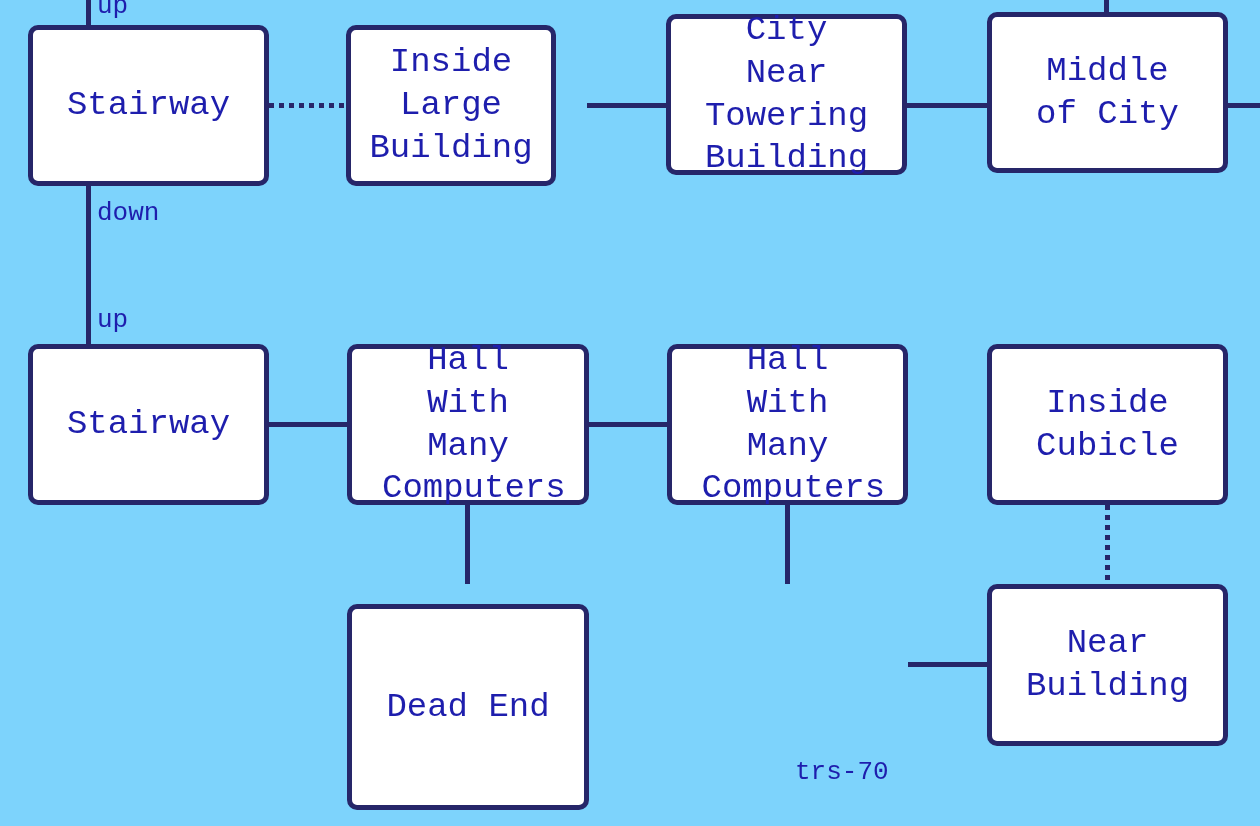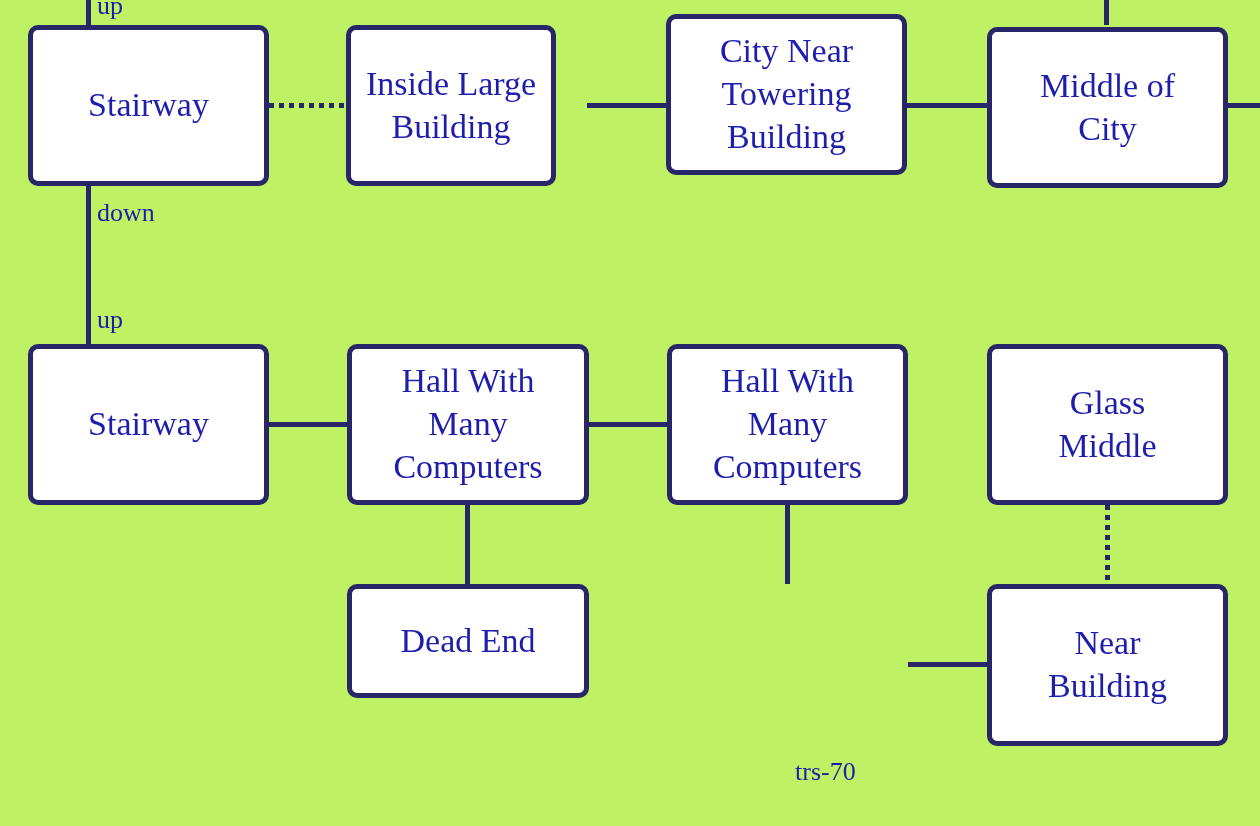--- a/index.html
+++ b/index.html
@@ -1,18 +1,18 @@
 <!DOCTYPE html>
 <html><head>
 <meta charset="utf-8">
 <style>
   html,body{margin:0;padding:0;background:#ffffff;}
   .canvas{
     position:relative;width:1260px;height:826px;overflow:hidden;
-    background:#bef264;font-family:Liberation Serif, serif;
+    background:#7dd3fc;font-family:Liberation Mono, monospace;
   }
   .room{
     position:absolute;width:241px;height:161px;box-sizing:border-box;
     border:5px solid #262669;border-radius:10px;background:#ffffff;
     display:flex;align-items:center;justify-content:center;text-align:center;
   }
   .room-label{
     max-width:172px;font-size:34px;line-height:1.26;color:#1e1ead;
   }
   .edge{position:absolute;background:#262669;}
@@ -48,37 +48,37 @@
 
   <div class="room" style="left:28px;top:25px">
     <span class="room-label">Stairway</span>
   </div>
   <div class="room" style="left:346px;top:25px;width:210px">
     <span class="room-label">Inside Large Building</span>
   </div>
   <div class="room" style="left:666px;top:14px">
     <span class="room-label">City Near Towering Building</span>
   </div>
-  <div class="room" style="left:987px;top:27px">
+  <div class="room" style="left:987px;top:12px">
     <span class="room-label">Middle of City</span>
   </div>
 
   <div class="room" style="left:28px;top:344px">
     <span class="room-label">Stairway</span>
   </div>
   <div class="room" style="left:347px;top:344px;width:242px">
     <span class="room-label">Hall With Many Computers</span>
   </div>
   <div class="room" style="left:667px;top:344px">
     <span class="room-label">Hall With Many Computers</span>
   </div>
   <div class="room" style="left:987px;top:344px">
-    <span class="room-label">Glass Middle</span>
+    <span class="room-label">Inside Cubicle</span>
   </div>
 
-  <div class="room" style="left:347px;top:584px;width:242px;height:114px">
+  <div class="room" style="left:347px;top:604px;width:242px;height:206px">
     <span class="room-label">Dead End</span>
   </div>
   <div class="room" style="left:987px;top:584px;height:162px">
     <span class="room-label">Near Building</span>
   </div>
 
 </div>
 
 </body></html>

